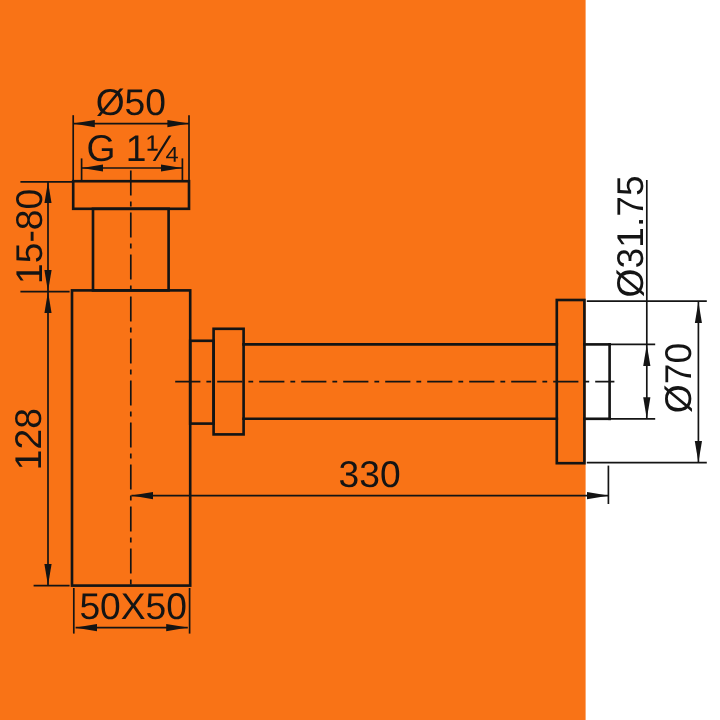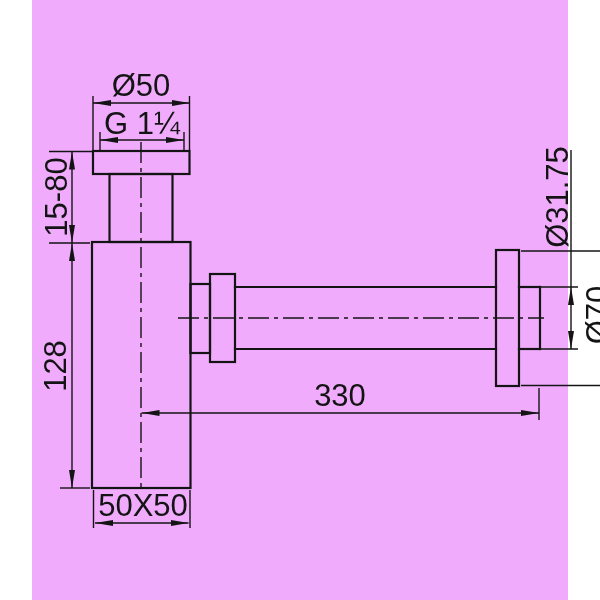--- a/index.html
+++ b/index.html
@@ -1,17 +1,17 @@
 <!DOCTYPE html>
 <html><head>
 <meta charset="utf-8">
 <style>
   html,body{margin:0;padding:0;background:#ffffff;}
   body{width:600px;height:600px;overflow:hidden;}
-  .canvas{position:relative;width:536px;height:600px;background:#f0abfc;margin-left:32px;}
+  .canvas{position:relative;width:488px;height:600px;background:#f97316;}
   svg{display:block;}
   .dimtext{font-family:"Liberation Sans","DejaVu Sans",sans-serif;font-size:31px;fill:#141414;}
   .obj{stroke:#141414;stroke-width:2.2;fill:none;stroke-linecap:square;}
   .dim{stroke:#141414;stroke-width:1.4;fill:none;stroke-linecap:butt;}
   .cline{stroke:#141414;stroke-width:1.4;fill:none;stroke-dasharray:21 5 4 5;}
 </style>
 </head>
 <body>
 
 <div class="canvas">

